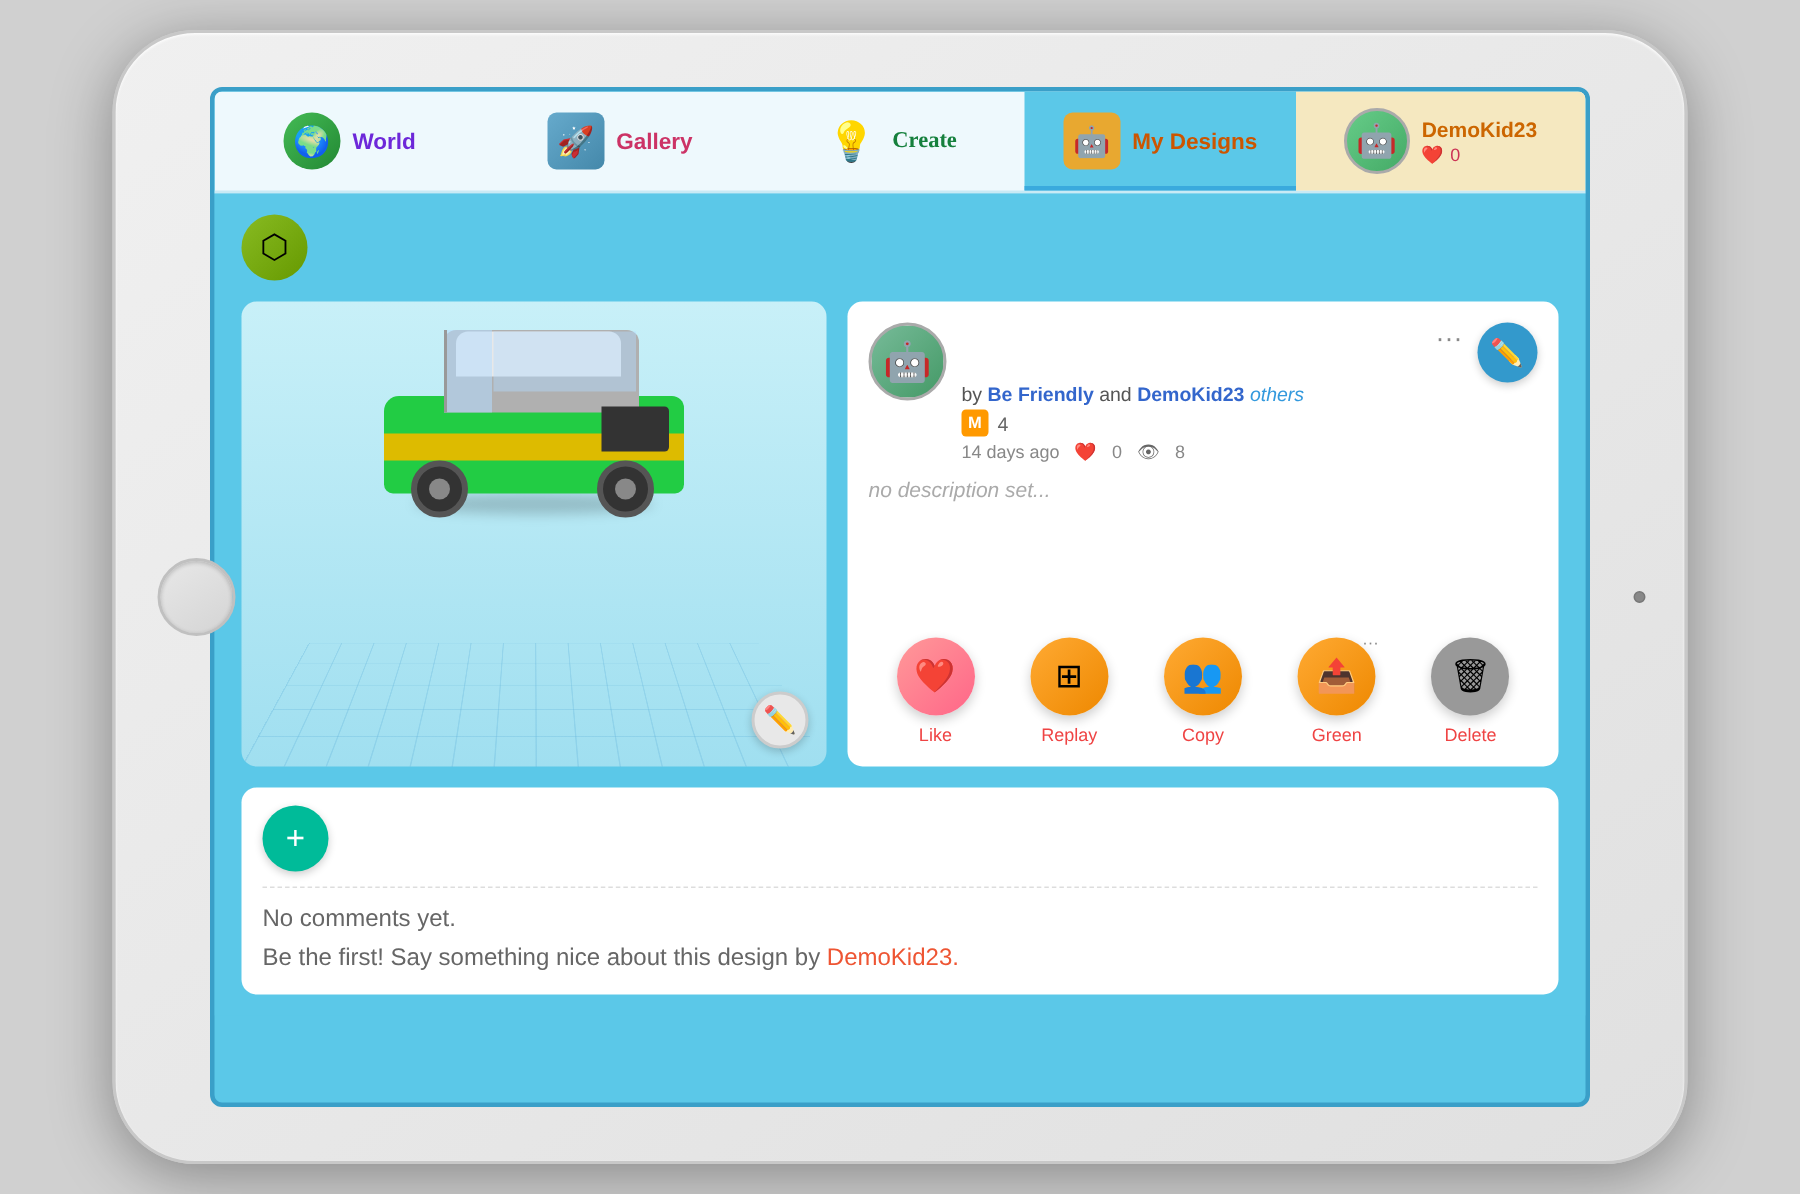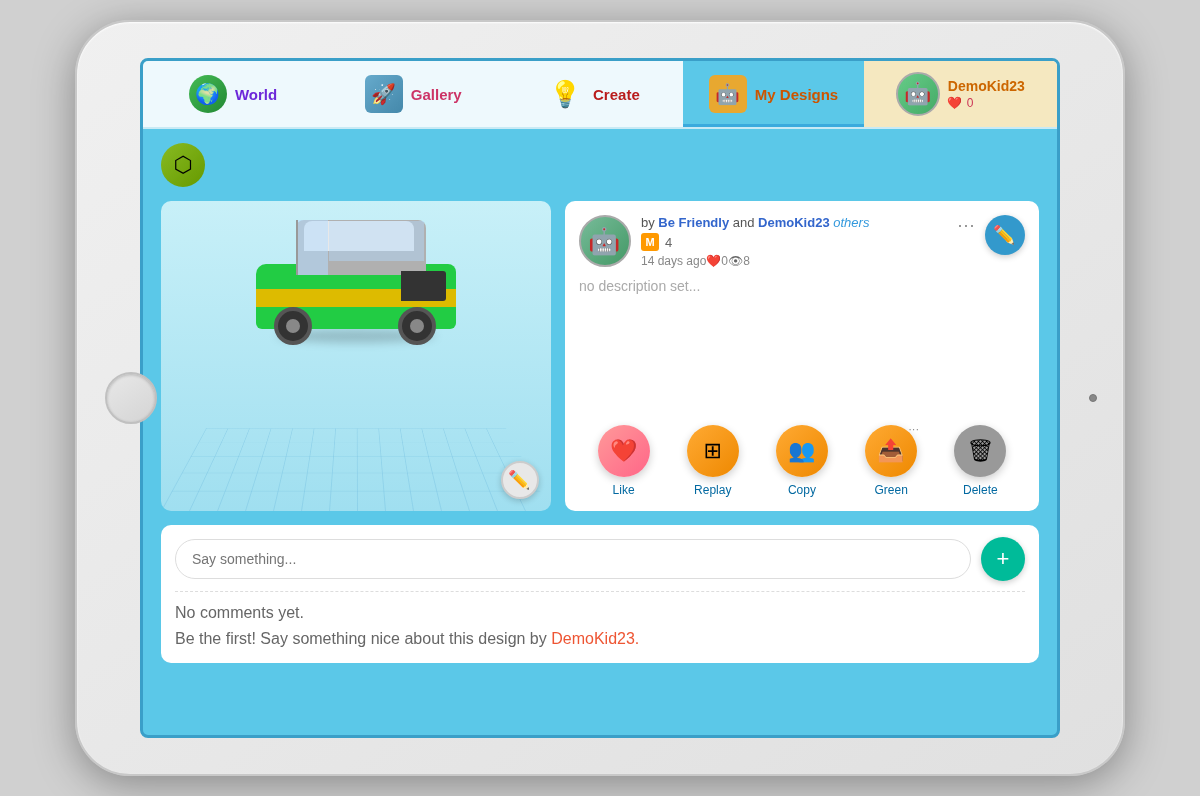--- a/index.html
+++ b/index.html
@@ -88,21 +88,21 @@
       flex: 1.1;
     }
 
     .nav-label {
       font-size: 15px;
       font-weight: 600;
     }
 
     .nav-item.world .nav-label { color: #6d28d9; }
     .nav-item.gallery .nav-label { color: #cc3366; }
-    .nav-item.create .nav-label { color: #b91c1c; }
+    .nav-item.create .nav-label { color: #15803d; font-family: Liberation Serif, serif; }
     .nav-item.mydesigns .nav-label { color: #cc5500; }
     .nav-item.user-tab .nav-label { color: #cc6600; font-size: 14px; }
 
     .nav-icon-world {
       width: 38px; height: 38px;
       border-radius: 50%;
       background: linear-gradient(135deg, #44bb55, #228833);
       overflow: hidden;
       display: flex; align-items: center; justify-content: center;
       font-size: 20px;
@@ -261,21 +261,21 @@
     .author-avatar {
       width: 52px; height: 52px;
       border-radius: 50%;
       background: linear-gradient(135deg, #77bb99, #449966);
       display: flex; align-items: center; justify-content: center;
       font-size: 26px;
       flex-shrink: 0;
       border: 2px solid #aaa;
     }
 
-    .author-info { flex: 1; }
+    .author-info { flex: 1; margin-top: 40px; }
     .author-line {
       font-size: 13px;
       color: #555;
       margin-bottom: 3px;
     }
     .author-line .friendly { color: #3366cc; font-weight: 700; }
     .author-line .demokid { color: #3366cc; font-weight: 700; }
     .author-line .others { color: #3399dd; font-style: italic; }
 
     .badge-row {
@@ -284,21 +284,21 @@
     .badge-m {
       width: 18px; height: 18px;
       background: #ff9900;
       border-radius: 3px;
       display: flex; align-items: center; justify-content: center;
       font-size: 11px; color: white; font-weight: 700;
     }
     .badge-num { font-size: 13px; color: #666; }
 
     .meta-row {
-      display: flex; align-items: center; 
+      display: flex; align-items: center; gap: 10px;
       font-size: 12px; color: #888;
     }
     .meta-heart { color: #cc3355; }
     .meta-eye { color: #666; }
 
     .more-btn {
       color: #888; font-size: 18px; cursor: pointer;
       margin-left: auto;
     }
 
@@ -309,20 +309,21 @@
       display: flex; align-items: center; justify-content: center;
       cursor: pointer;
       font-size: 18px;
       color: white;
       box-shadow: 0 2px 6px rgba(0,0,0,0.2);
     }
 
     .description {
       font-size: 14px;
       color: #aaa;
+      font-style: italic;
       margin-bottom: 12px;
       flex: 1;
     }
 
     
     .action-row {
       display: flex;
       justify-content: space-around;
       align-items: center;
       padding-top: 8px;
@@ -354,21 +355,21 @@
     .action-icon .more-dots {
       position: absolute;
       top: -2px;
       right: -2px;
       font-size: 11px;
       color: #888;
     }
 
     .action-label {
       font-size: 12px;
-      color: #0369a1;
+      color: #ef4444;
     }
 
     
     .comment-section {
       background: white;
       border-radius: 10px;
       padding: 12px 14px;
     }
 
     .comment-input-row {
@@ -579,21 +580,20 @@
             </div>
 
           </div>
 
         </div>
 
       </div>
 
       <div class="comment-section">
         <div class="comment-input-row">
-          <input class="comment-input" type="text" placeholder="Say something..." style="">
           <div class="comment-submit-btn">
             <span>+</span>
           </div>
         </div>
         <hr class="comment-divider">
         <div class="no-comments">
           <span>No comments yet.</span><br>
           <span>Be the first! Say something nice about this design by</span>
           <span class="mention">DemoKid23.</span>
         </div>

